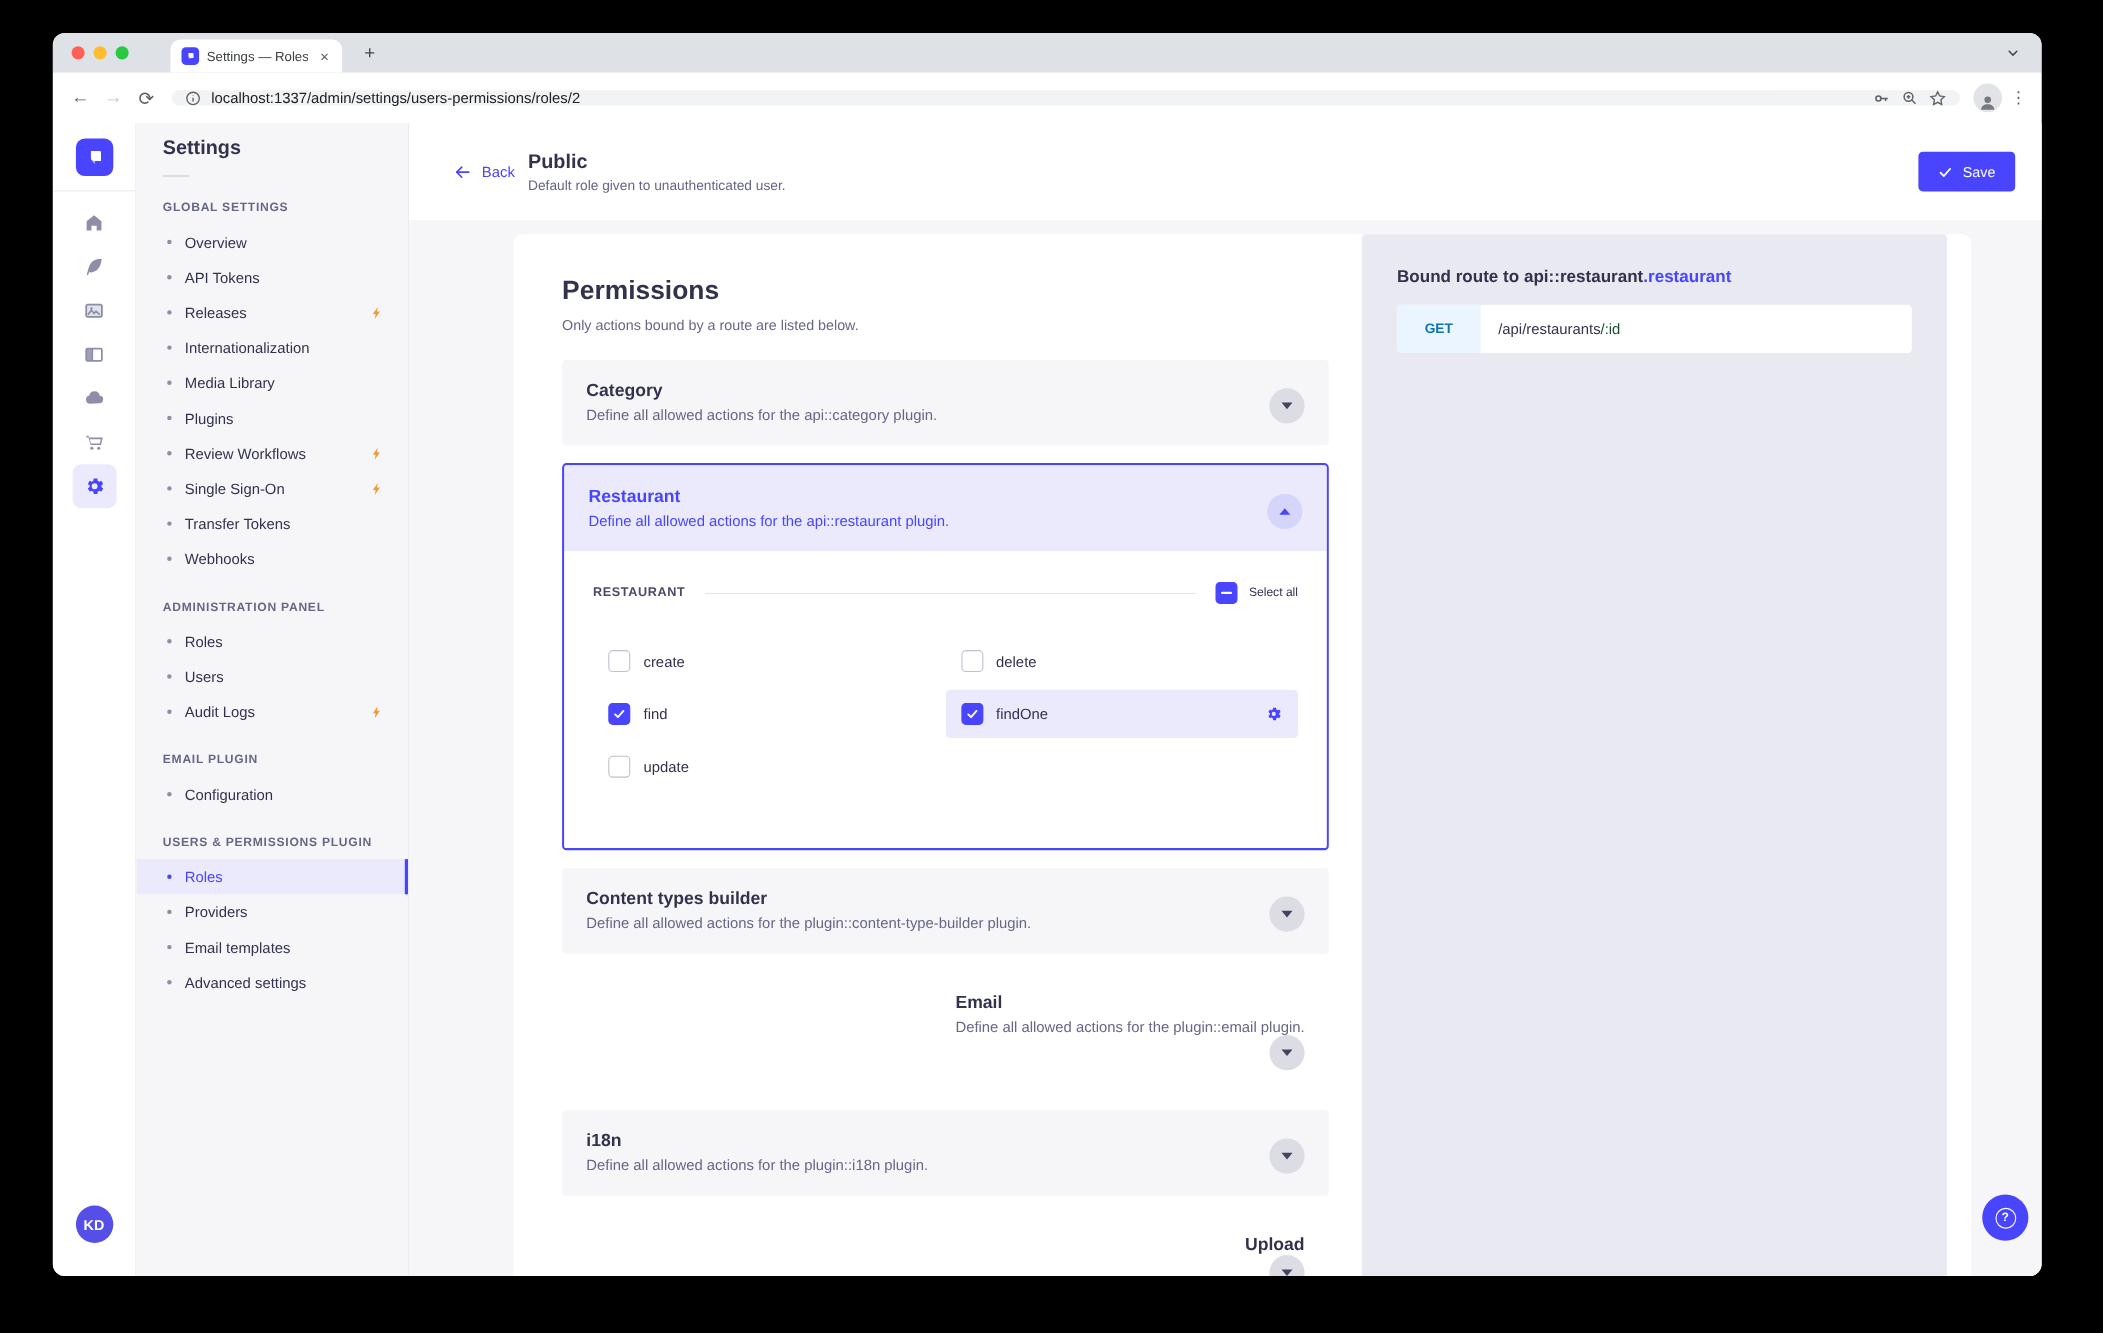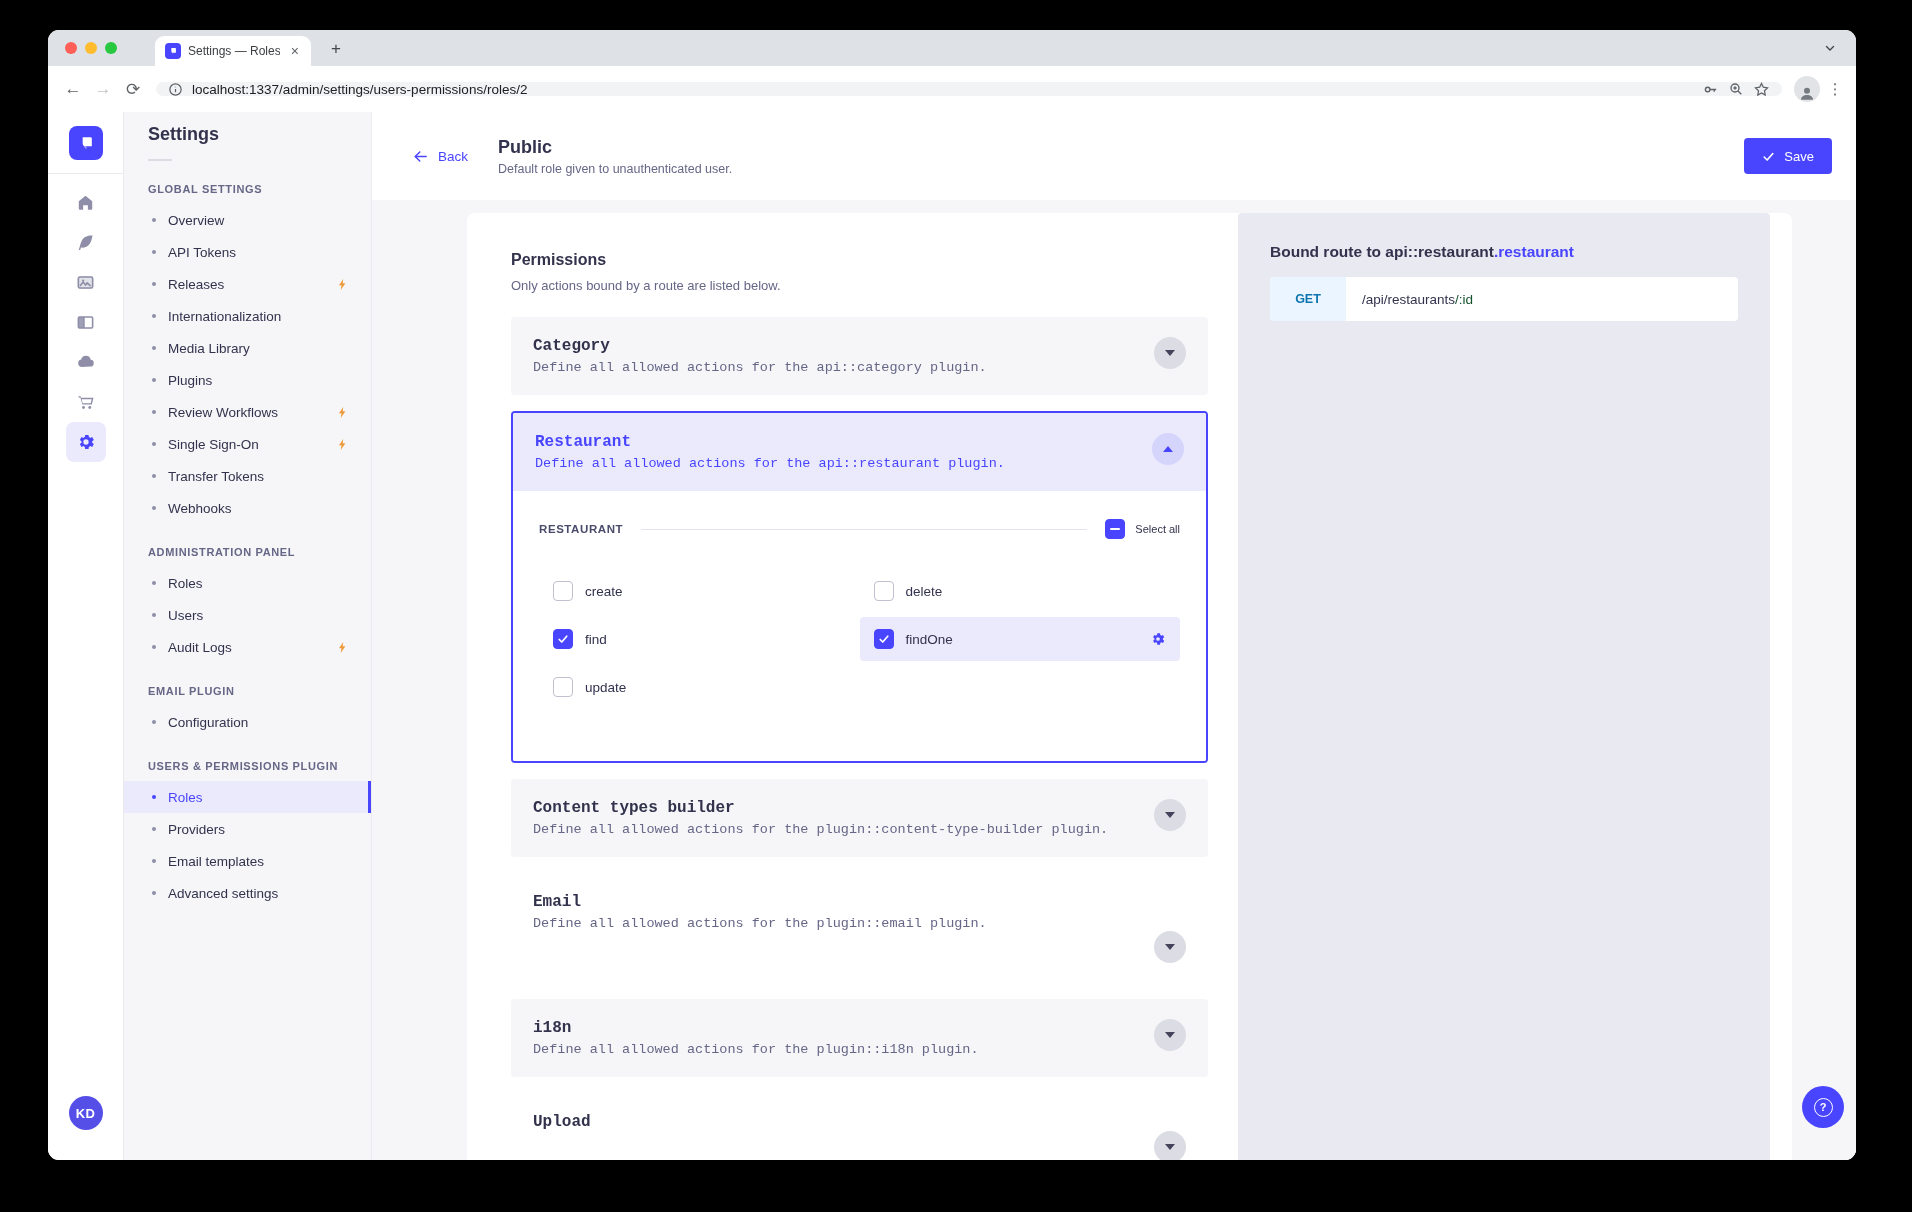--- a/index.html
+++ b/index.html
@@ -44,33 +44,33 @@
   .nav-item { height:32px; display:flex; align-items:center; padding-left:28px; gap:12px; font-size:13.5px; color:#32324d; position:relative; cursor:default; }
   .bullet { width:4px; height:4px; border-radius:50%; background:#8e8ea9; flex-shrink:0; }
   .nav-item.active { background:#ebeafd; color:#4945ff; }
   .nav-item.active .bullet { background:#4945ff; }
   .nav-item.active::after { content:''; position:absolute; right:0; top:0; bottom:0; width:3px; background:#4945ff; }
   .bolt { margin-left:auto; margin-right:22px; display:flex; }
 
   .main { flex:1; display:flex; flex-direction:column; background:#f6f6f9; min-width:0; }
   .page-header { height:88px; background:#fff; display:flex; align-items:center; padding:0 24px 0 40px; flex-shrink:0; }
   .back { display:flex; align-items:center; gap:9px; color:#4945ff; font-size:13.5px; }
-  .title-block { margin-left:30px; }
+  .title-block { margin-left:12px; }
   .page-title { font-size:18px; font-weight:700; color:#32324d; }
   .page-sub { font-size:12.5px; color:#666687; margin-top:4px; }
   .save-btn { margin-left:auto; height:36px; background:#4945ff; color:#fff; border:none; border-radius:4px; padding:0 18px; font-size:13px; display:flex; align-items:center; gap:9px; font-family:inherit; }
 
   .page-body { flex:1; padding:13px 64px 0 95px; overflow:hidden; min-height:0; }
   .card { background:#fff; border-radius:8px 8px 0 0; display:flex; height:1250px; }
   .perm-col { flex:1; padding:38px 30px 0 44px; min-width:0; }
-  .perm-title { font-size:16px; font-weight:600; color:#32324d; }
+  .perm-title { font-size:24px; font-weight:600; color:#32324d; }
   .perm-sub { margin-top:9px; font-size:13px; color:#666687; }
   .acc-list { margin-top:24px; display:flex; flex-direction:column; gap:16px; }
   .acc { border-radius:4px; }
-  .acc-head { display:flex; align-items:flex-start; padding:20px 22px; border-radius:4px;font-family:Liberation Mono, monospace; }
+  .acc-head { display:flex; align-items:flex-end; padding:20px 22px; border-radius:4px; }
   .acc.gray .acc-head { background:#f6f6f9; }
   .acc.white .acc-head { background:#fff;flex-direction:column; }
   .acc-name { font-size:16px; font-weight:600; color:#32324d; }
   .acc-desc { margin-top:5px; font-size:13.5px; color:#666687; }
   .chev-btn { margin-left:auto; width:32px; height:32px; border-radius:50%; background:#dcdce4; border:none; display:flex; align-items:center; justify-content:center; flex-shrink:0; }
   .tri-down { width:0; height:0; border-left:5px solid transparent; border-right:5px solid transparent; border-top:6px solid #43435c; }
   .tri-up { width:0; height:0; border-left:5px solid transparent; border-right:5px solid transparent; border-bottom:6px solid #4945ff; }
   .acc.expanded { border:2px solid #4945ff; }
   .acc.expanded .acc-head { background:#ebeafd; border-radius:2px 2px 0 0; }
   .acc.expanded .acc-name, .acc.expanded .acc-desc { color:#4945ff; }

